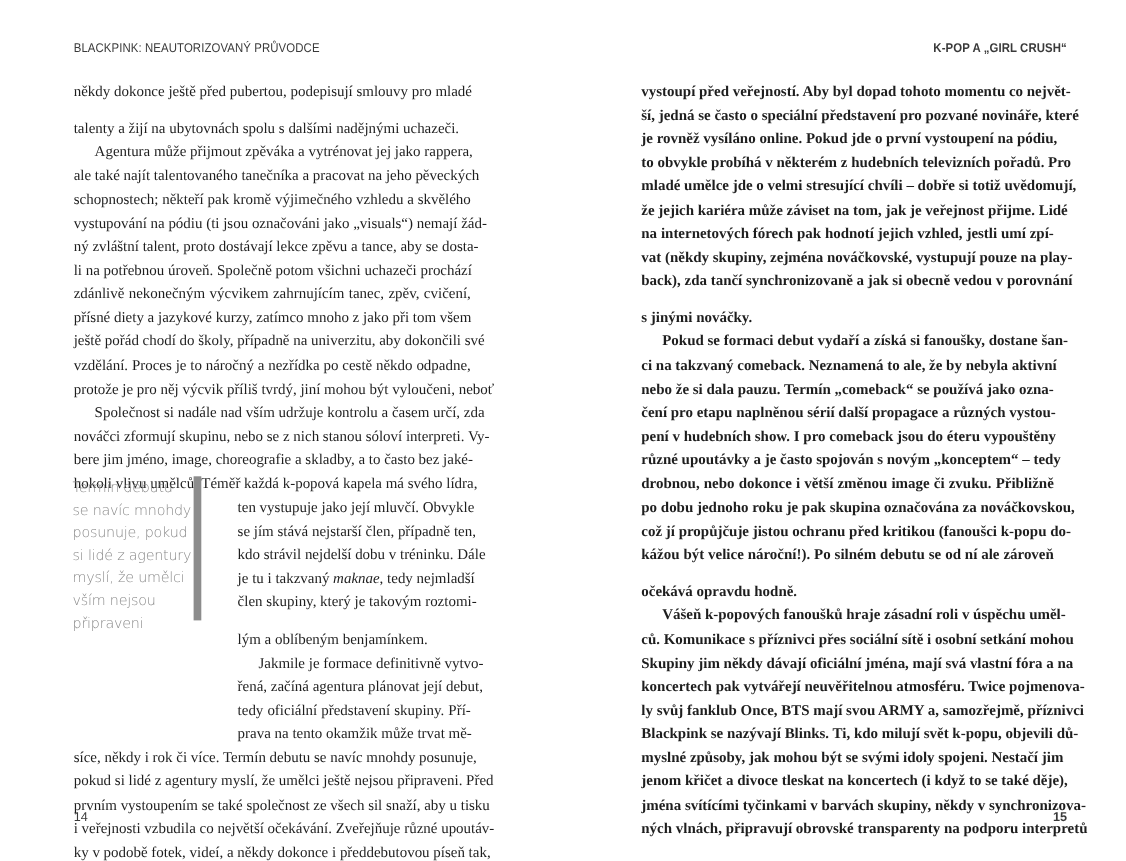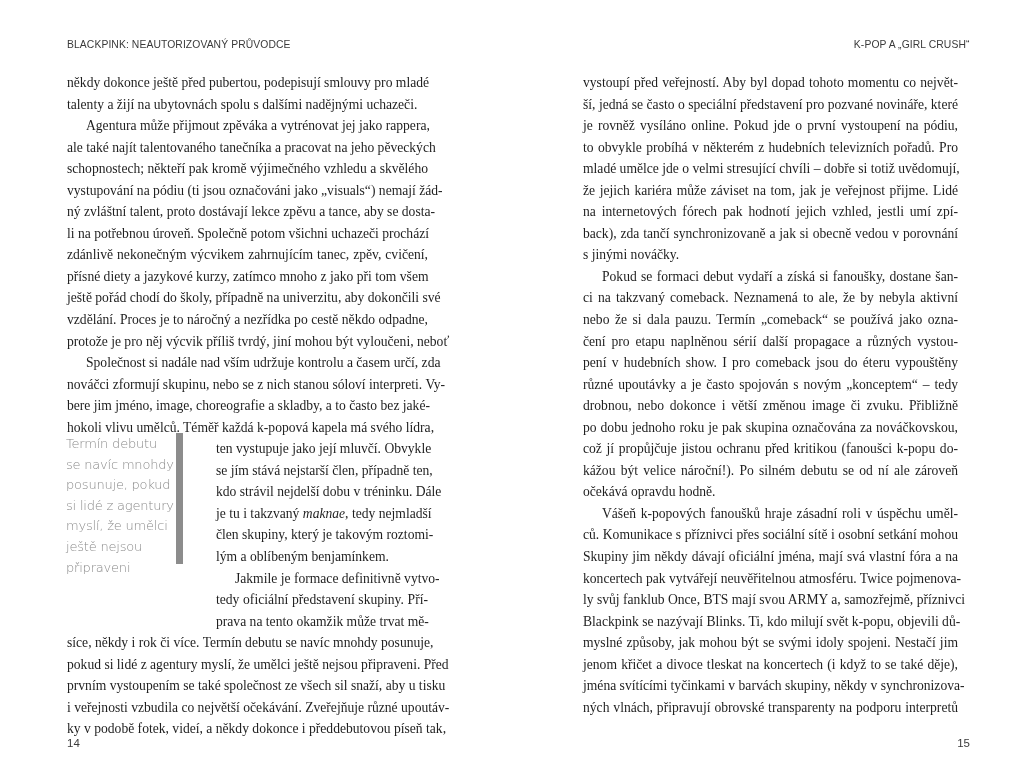--- a/index.html
+++ b/index.html
@@ -1,19 +1,19 @@
 <!DOCTYPE html>
 <html><head>
 <meta charset="utf-8">
 <style>
   html, body { margin: 0; padding: 0; background: #ffffff; }
   body { width: 1024px; height: 783px; position: relative; overflow: hidden; }
   .page { position: absolute; top: 0; height: 649px; }
   .page.left { left: 0; width: 512px; }
-  .page.right { left: 512px; width: 512px; }
+  .page.right { left: 512px; width: 512px; font-weight: bold; }
   .running-head {
     position: absolute; top: 38px;
     font-family: "Liberation Sans", sans-serif; font-size: 11.5px;
     color: #3a3a3a; letter-spacing: 0.1px; white-space: nowrap;
     transform: scaleX(0.9); transform-origin: left top;
   }
   .page.left .running-head { left: 67px; }
   .page.right .running-head { right: 54px; transform-origin: right top; }
   .folio {
     position: absolute; top: 737px;
@@ -22,21 +22,21 @@
   .page.left .folio { left: 67px; }
   .page.right .folio { right: 54px; }
   .body-text {
     position: absolute; top: 72px;
     font-family: "Liberation Serif", serif; font-size: 13.6px; line-height: 21.55px;
     color: #1e1e1e; text-align: justify; hyphens: manual;
   }
   .page.left .body-text { left: 67px; width: 361px; }
   .page.right .body-text { left: 71px; width: 375px; }
   .ln { display: block; text-align: justify; text-align-last: justify; white-space: nowrap; }
-  .ln.last { text-align-last: left; }
+  .ln.last { text-align-last: left; margin-top: 12px; }
   .ln.ind { padding-left: 19px; }
   .ln.narrow { margin-left: 149px; }
   .pull-quote {
     position: absolute; left: 66px; top: 434px; width: 108px;
     font-family: "DejaVu Sans", sans-serif; font-weight: 200; font-size: 13px; line-height: 20.6px;
     color: #8a8a8a; white-space: nowrap; letter-spacing: -0.2px;
   }
   .pull-bar {
     position: absolute; left: 176px; top: 433px; width: 7px; height: 131px; background: #8c8c8c;
   }
@@ -66,55 +66,57 @@
     <span class="ln">nováčci zformují skupinu, nebo se z nich stanou sóloví interpreti. Vy-</span>
     <span class="ln">bere jim jméno, image, choreografie a skladby, a to často bez jaké-</span>
     <span class="ln">hokoli vlivu umělců. Téměř každá k-popová kapela má svého lídra,</span>
     <span class="ln narrow">ten vystupuje jako její mluvčí. Obvykle</span>
     <span class="ln narrow">se jím stává nejstarší člen, případně ten,</span>
     <span class="ln narrow">kdo strávil nejdelší dobu v tréninku. Dále</span>
     <span class="ln narrow"><span>je tu i takzvaný </span><em>maknae</em><span>, tedy nejmladší</span></span>
     <span class="ln narrow">člen skupiny, který je takovým roztomi-</span>
     <span class="ln narrow last">lým a oblíbeným benjamínkem.</span>
     <span class="ln narrow ind">Jakmile je formace definitivně vytvo-</span>
+    <span class="ln narrow">řená, začíná agentura plánovat její debut,</span>
     <span class="ln narrow">tedy oficiální představení skupiny. Pří-</span>
     <span class="ln narrow">prava na tento okamžik může trvat mě-</span>
     <span class="ln">síce, někdy i rok či více. Termín debutu se navíc mnohdy posunuje,</span>
     <span class="ln">pokud si lidé z agentury myslí, že umělci ještě nejsou připraveni. Před</span>
     <span class="ln">prvním vystoupením se také společnost ze všech sil snaží, aby u tisku</span>
     <span class="ln">i veřejnosti vzbudila co největší očekávání. Zveřejňuje různé upoutáv-</span>
     <span class="ln">ky v podobě fotek, videí, a někdy dokonce i předdebutovou píseň tak,</span>
 
   </div>
 
   <div class="pull-quote">
     <div>Termín debutu</div>
     <div>se navíc mnohdy</div>
     <div>posunuje, pokud</div>
     <div>si lidé z agentury</div>
     <div>myslí, že umělci</div>
-    <div>ještě nejsou</div>
+    <div>vším nejsou</div>
     <div>připraveni</div>
   </div>
   <div class="pull-bar"></div>
 
   <div class="folio">14</div>
 </div>
 
 <div class="page right">
   <div class="running-head">K-POP A „GIRL CRUSH“</div>
 
   <div class="body-text">
     <span class="ln">vystoupí před veřejností. Aby byl dopad tohoto momentu co největ-</span>
     <span class="ln">ší, jedná se často o speciální představení pro pozvané novináře, které</span>
     <span class="ln">je rovněž vysíláno online. Pokud jde o první vystoupení na pódiu,</span>
     <span class="ln">to obvykle probíhá v některém z hudebních televizních pořadů. Pro</span>
     <span class="ln">mladé umělce jde o velmi stresující chvíli – dobře si totiž uvědomují,</span>
     <span class="ln">že jejich kariéra může záviset na tom, jak je veřejnost přijme. Lidé</span>
     <span class="ln">na internetových fórech pak hodnotí jejich vzhled, jestli umí zpí-</span>
+    <span class="ln">vat (někdy skupiny, zejména nováčkovské, vystupují pouze na play-</span>
     <span class="ln">back), zda tančí synchronizovaně a jak si obecně vedou v porovnání</span>
     <span class="ln last">s jinými nováčky.</span>
     <span class="ln ind">Pokud se formaci debut vydaří a získá si fanoušky, dostane šan-</span>
     <span class="ln">ci na takzvaný comeback. Neznamená to ale, že by nebyla aktivní</span>
     <span class="ln">nebo že si dala pauzu. Termín „comeback“ se používá jako ozna-</span>
     <span class="ln">čení pro etapu naplněnou sérií další propagace a různých vystou-</span>
     <span class="ln">pení v hudebních show. I pro comeback jsou do éteru vypouštěny</span>
     <span class="ln">různé upoutávky a je často spojován s novým „konceptem“ – tedy</span>
     <span class="ln">drobnou, nebo dokonce i větší změnou image či zvuku. Přibližně</span>
     <span class="ln">po dobu jednoho roku je pak skupina označována za nováčkovskou,</span>

